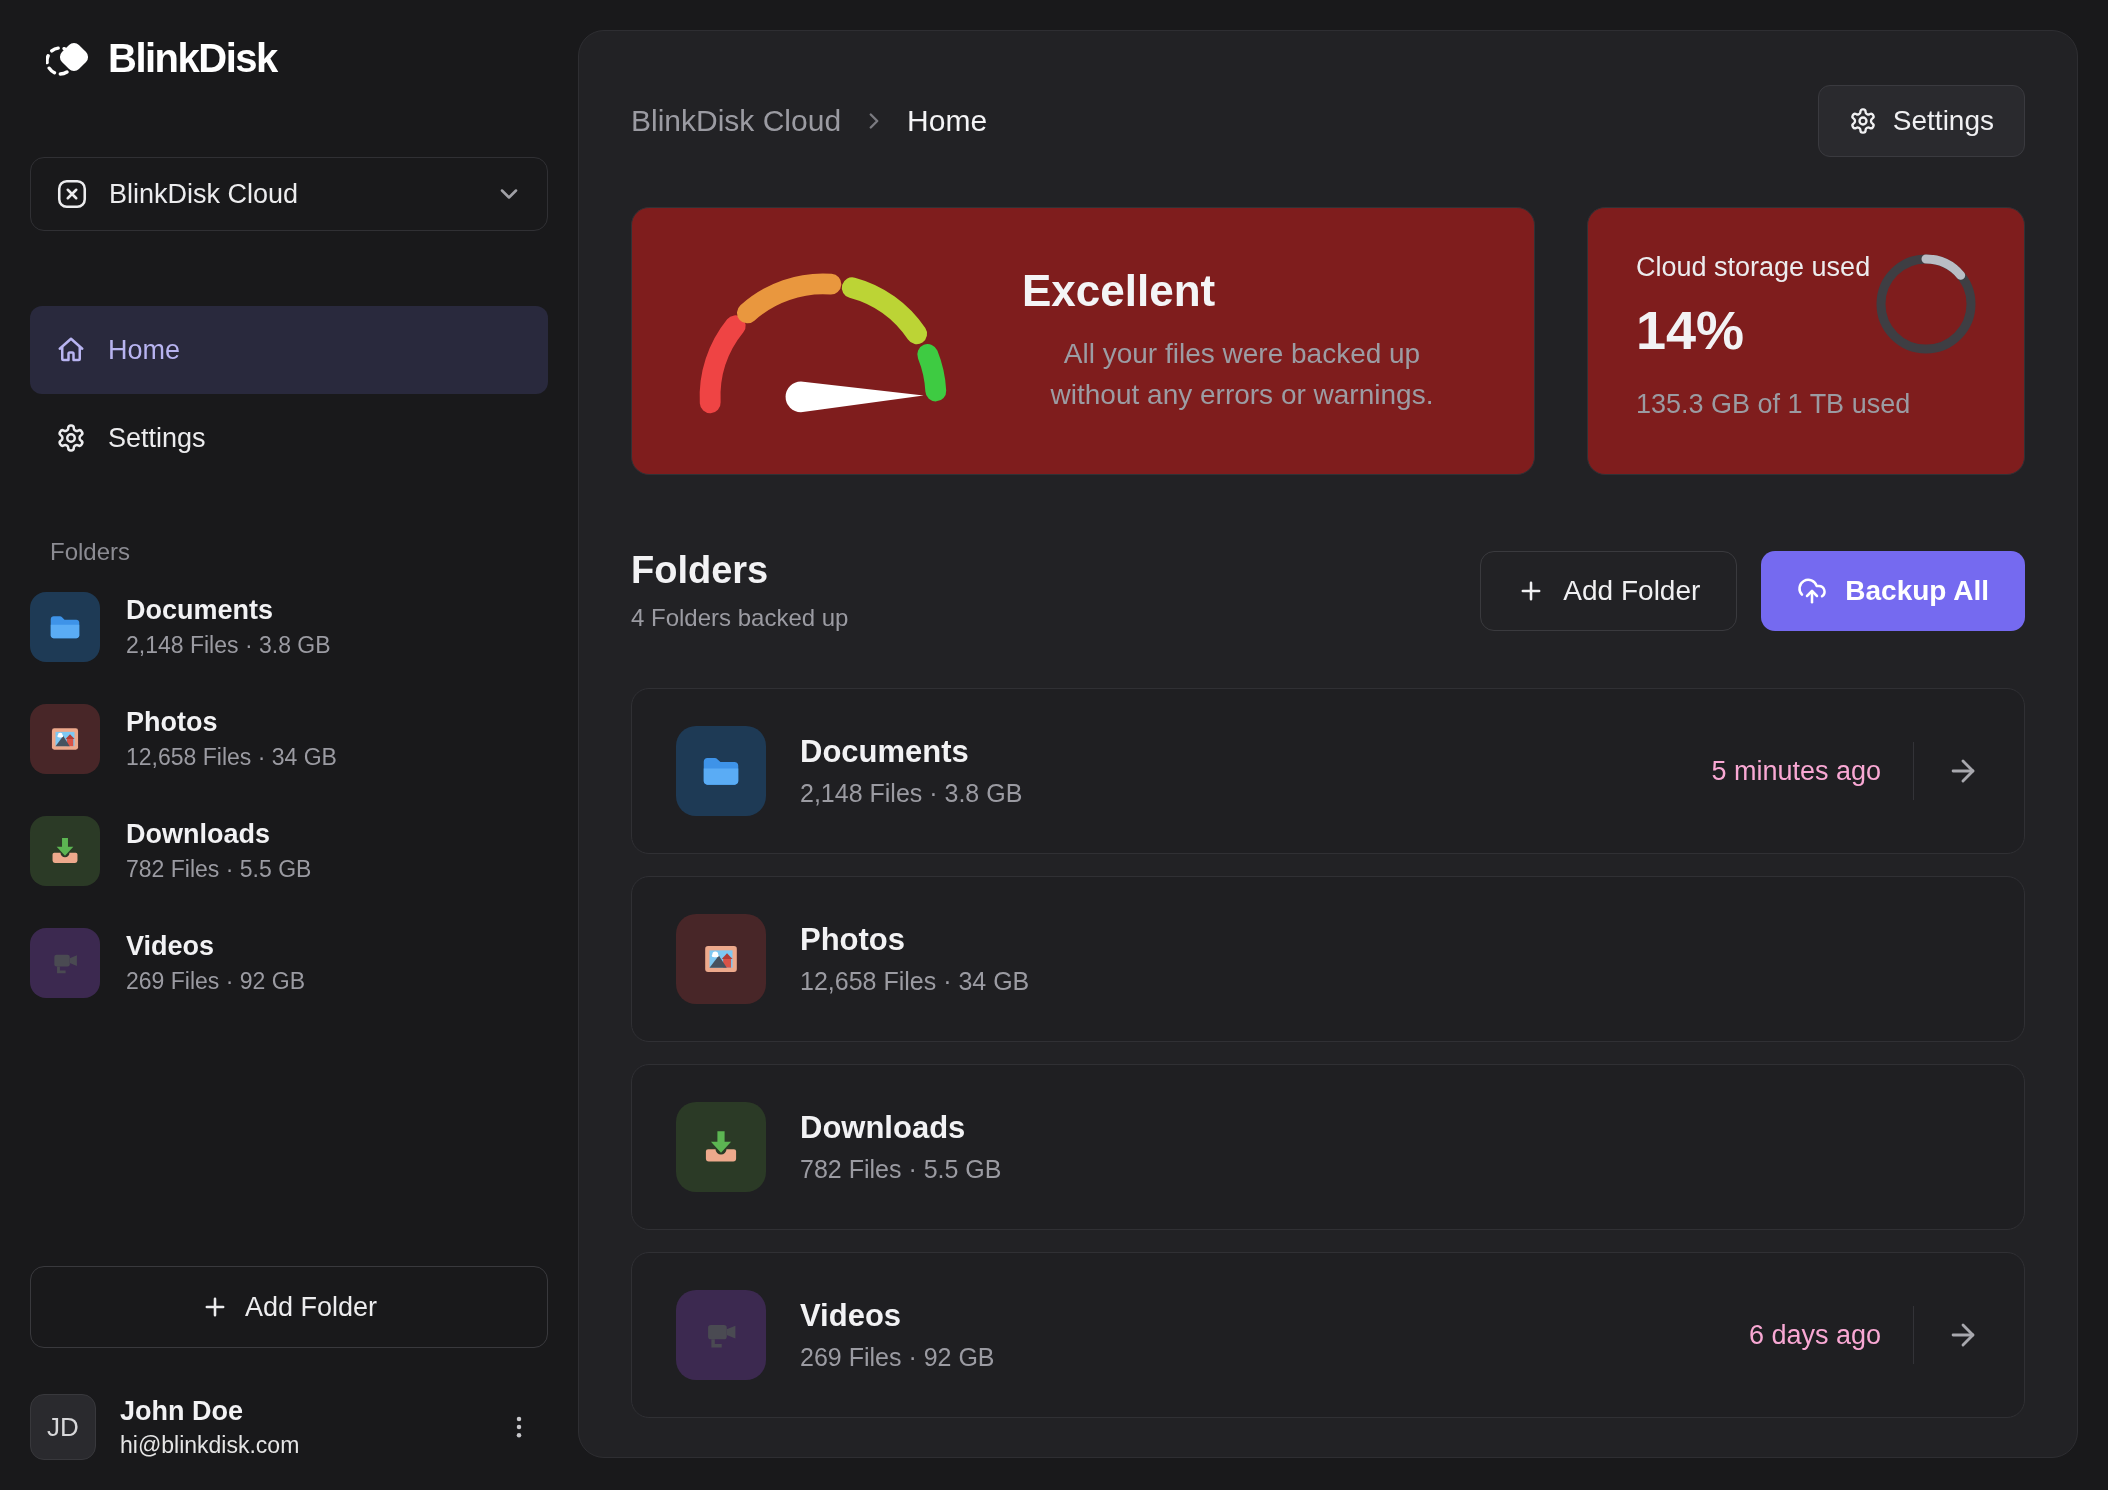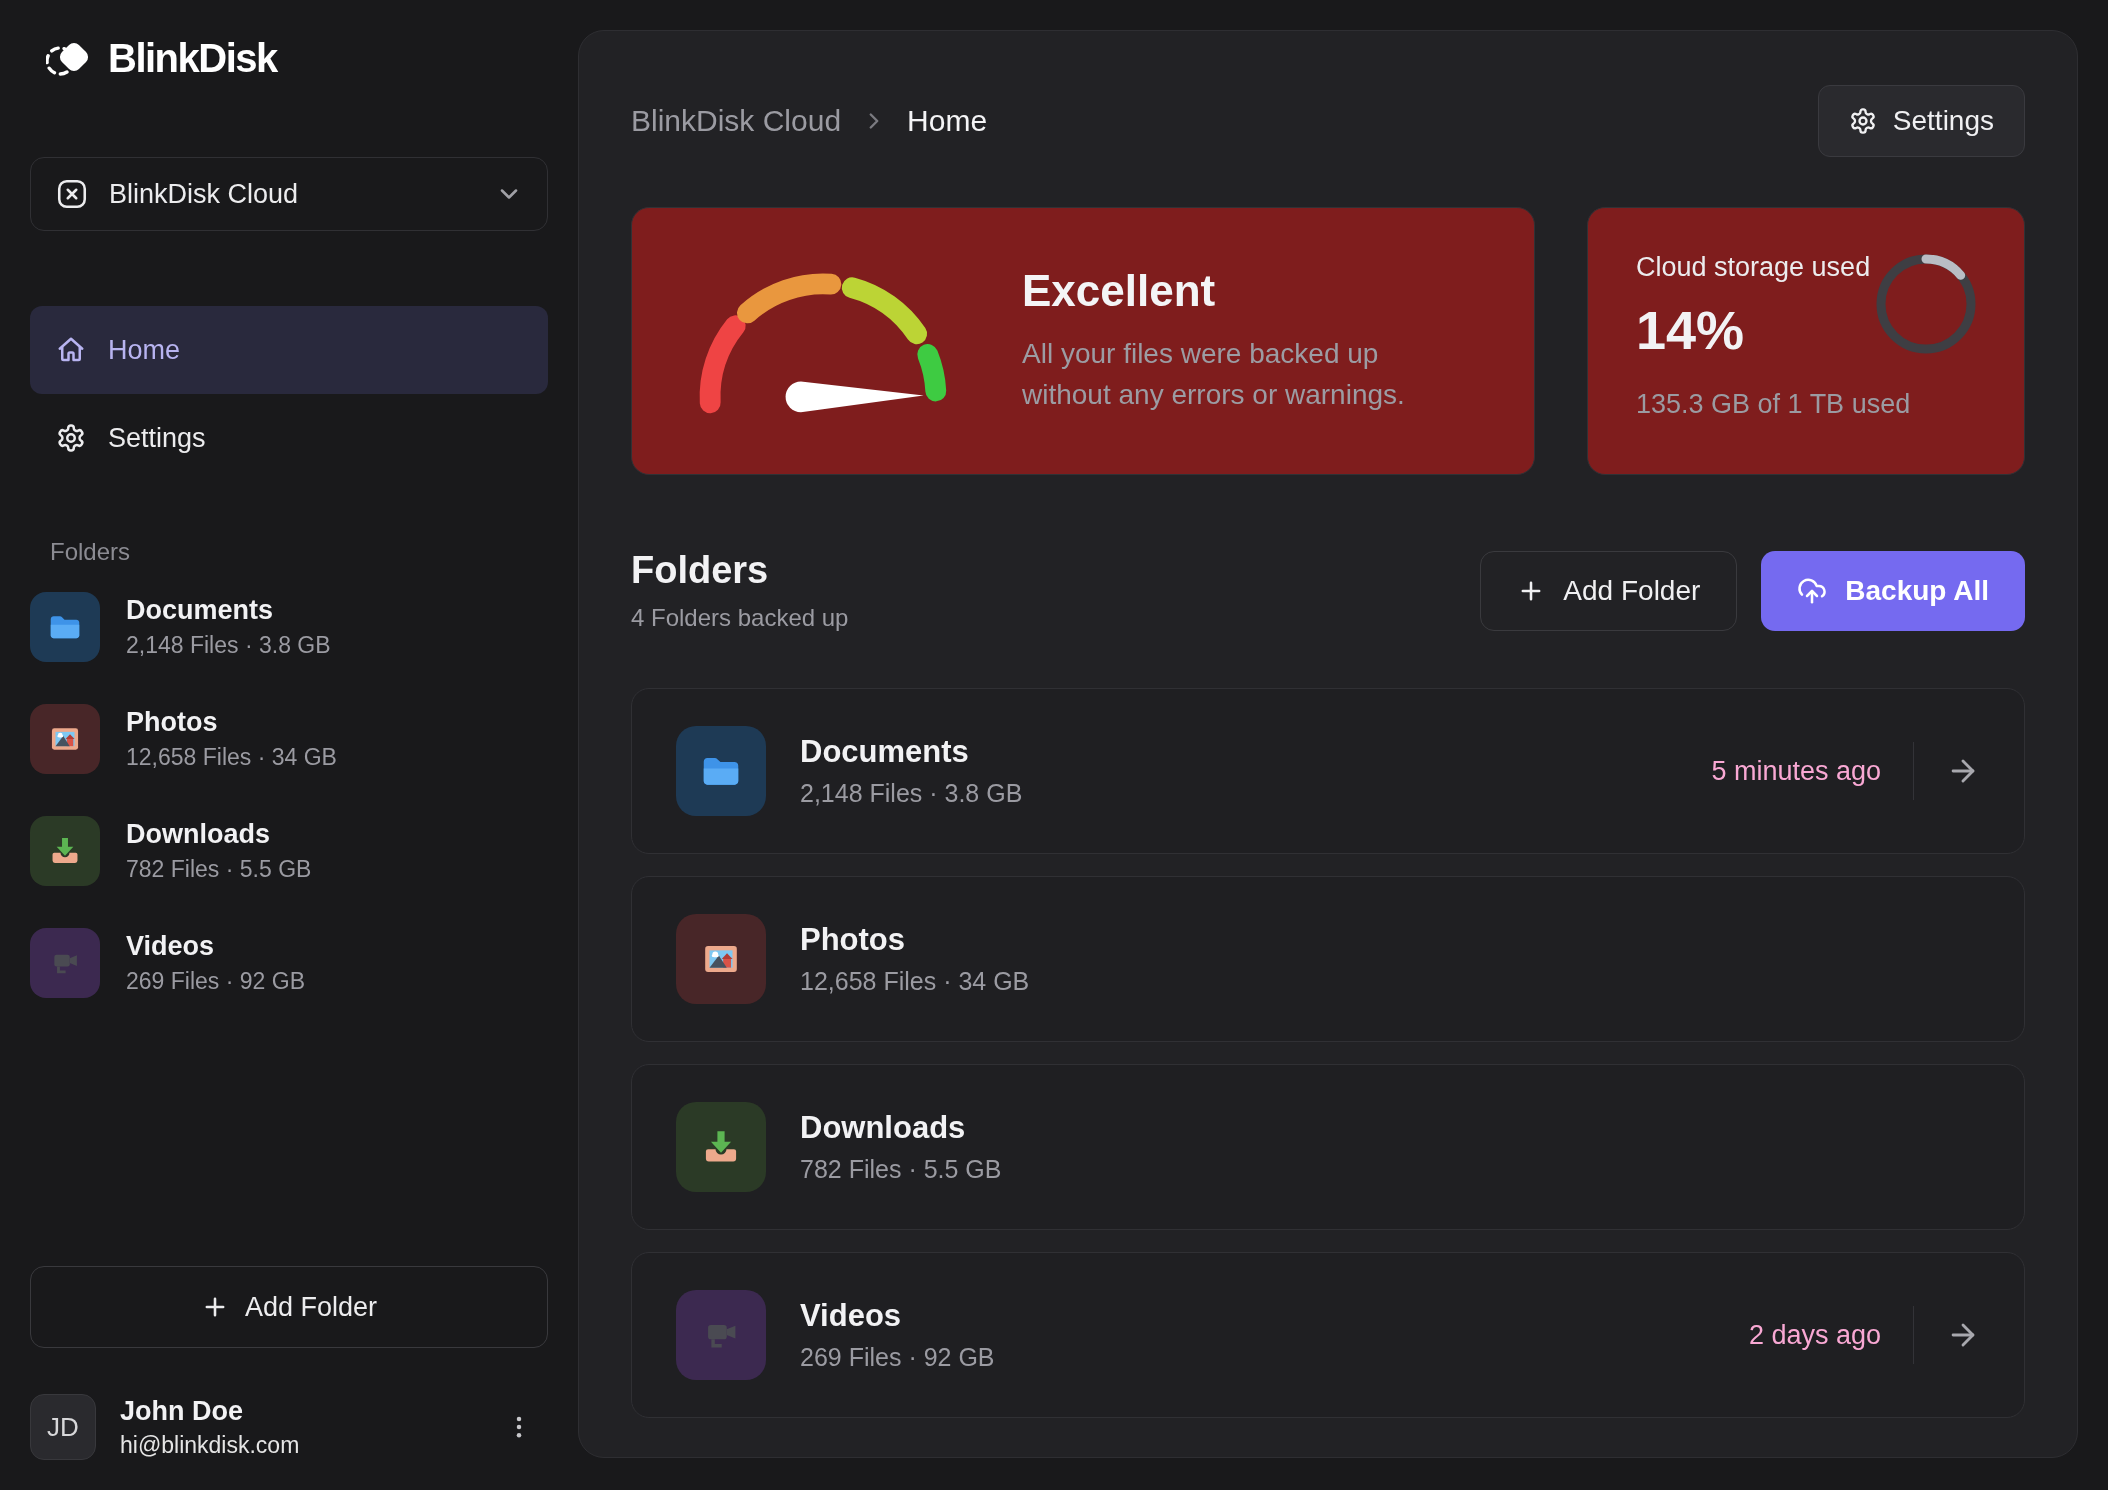--- a/index.html
+++ b/index.html
@@ -87,21 +87,21 @@
     border:1px solid #3a3a3f; background:#2a2a2e; display:flex; align-items:center; gap:16px;
     font-size:28px; color:#f0f0f2; cursor:pointer;
   }
 
   .cards-row { margin-top:50px; display:flex; gap:52px; height:268px; }
   .card {
     background:#7f1d1d; border:1px solid #313135; border-radius:18px;
   }
   .health-card { flex:1; display:flex; align-items:center; padding:0 56px; gap:64px; }
   .health-status { font-size:44px; font-weight:bold; color:#f4f4f6; }
-  .health-desc { font-size:28px; color:#9c9ca3; line-height:1.45; margin-top:18px; max-width:440px; }
+  .health-desc { font-size:28px; color:#9c9ca3; line-height:1.45; margin-top:18px; max-width:440px;text-align:center; }
 
   .storage-card { width:438px; position:relative; padding:44px 48px; }
   .storage-title { font-size:27px; color:#ececee; }
   .storage-percent { font-size:54px; font-weight:bold; margin-top:16px; }
   .storage-detail { font-size:27px; color:#9b9ba2; margin-top:28px; }
   .ring { position:absolute; top:42px; right:44px; }
 
   .gauge-seg { fill:none; stroke-width:17; stroke-linecap:round; }
   .seg-red { stroke:var(--gauge-red,#ef4444); }
   .seg-orange { stroke:var(--gauge-orange,#e9973e); }
@@ -422,21 +422,21 @@
           <rect x="7" y="9" width="13" height="10" rx="2" fill="#4a4a52"></rect>
           <polygon points="20,12 26,9.5 26,18.5 20,16" fill="#4a4a52"></polygon>
           <path d="M10.5 19v4.5h6" stroke="#4a4a52" stroke-width="2.4" fill="none"></path>
         </svg>
       </span>
       <div>
         <div class="row-name">Videos</div>
         <div class="row-meta">269 Files · 92 GB</div>
       </div>
       <div class="row-right">
-        <span class="row-time">2 days ago</span>
+        <span class="row-time">6 days ago</span>
         <span class="row-div"></span>
         <span class="row-arrow">
           <svg width="34" height="34" viewBox="0 0 24 24" fill="none" stroke="currentColor" stroke-width="2" stroke-linecap="round" stroke-linejoin="round">
               <path d="M5 12h14"></path>
               <path d="m12 5 7 7-7 7"></path>
             </svg>
         </span>
       </div>
     </div>
 

